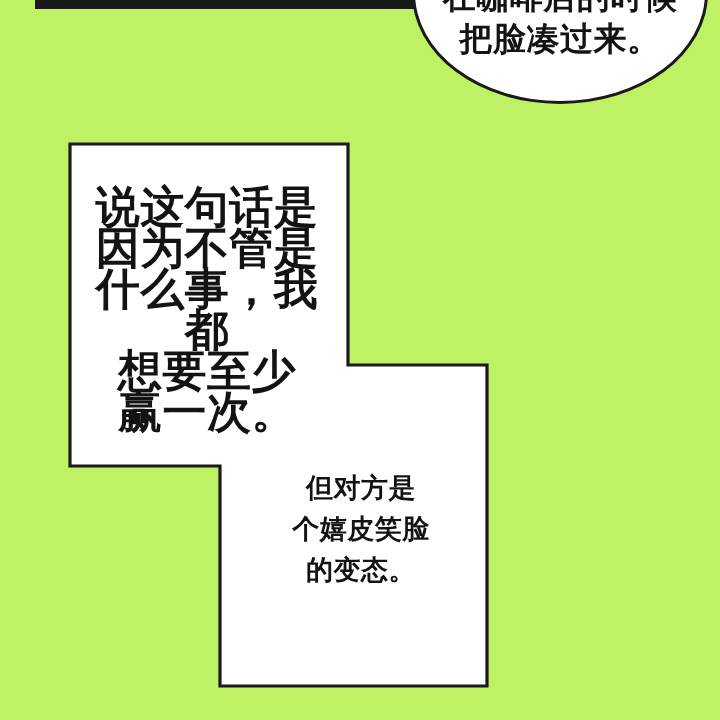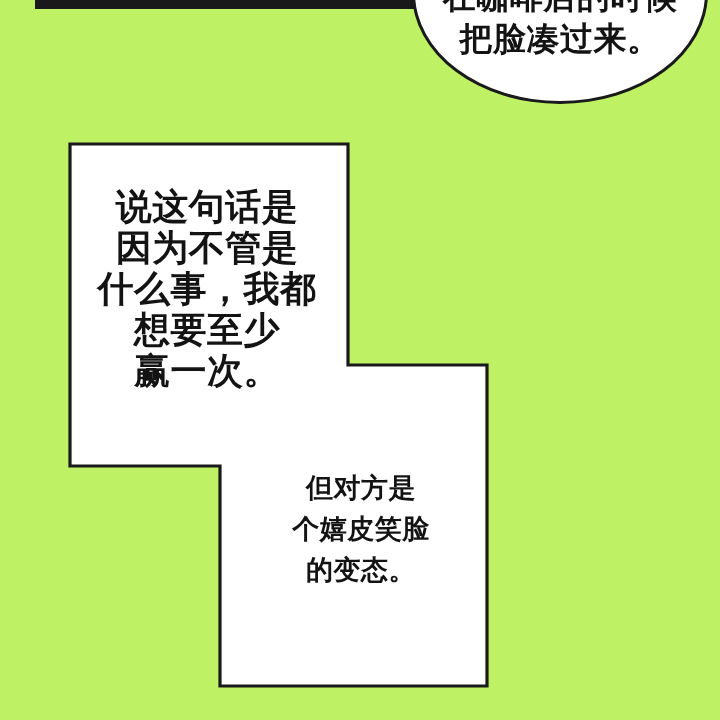--- a/index.html
+++ b/index.html
@@ -73,21 +73,21 @@
     font-weight: 700;
     color: #131313;
     white-space: pre-line;
     letter-spacing: 0.5px;
   }
   .caption-a {
     left: 78px;
     top: 186px;
     width: 258px;
     text-align: center;
-    font-size: 36px;
+    font-size: 44px;
     line-height: 41px;
   }
   .caption-b {
     left: 240px;
     top: 468px;
     width: 242px;
     text-align: center;
     font-size: 27px;
     line-height: 41px;
   }

